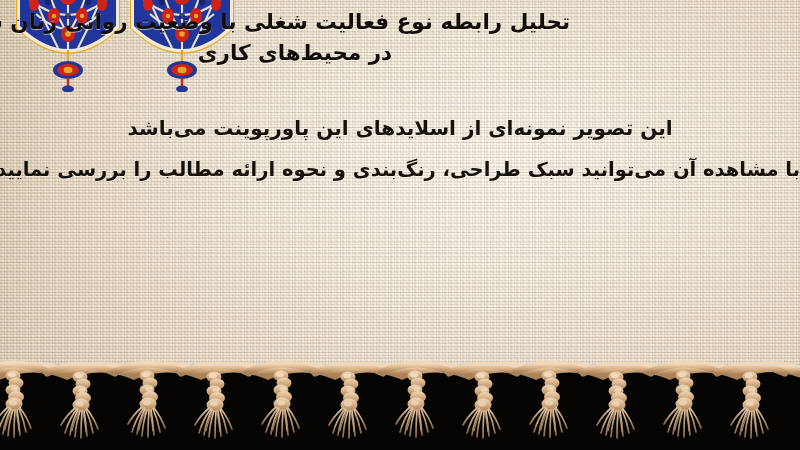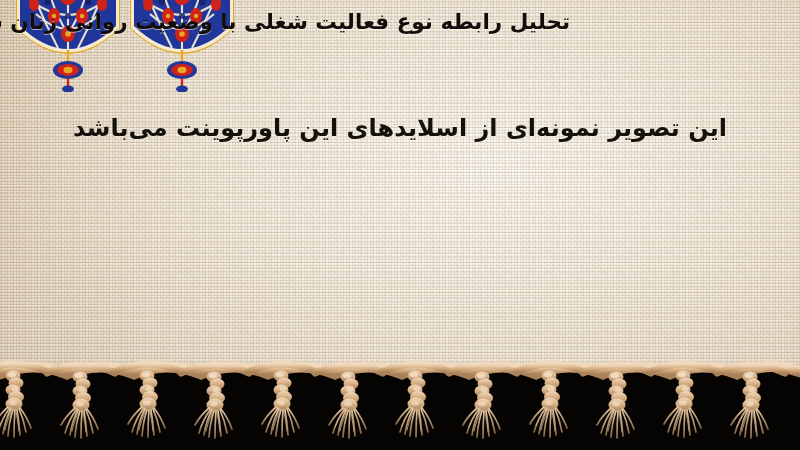--- a/index.html
+++ b/index.html
@@ -151,21 +151,21 @@
     text-align: center;
   }
   .body-line {
     color: #14100a;
     font-size: 19.5px;
     font-weight: 700;
     line-height: 41px;
     text-shadow: 0 1px 0 rgba(255,252,243,0.50);
     white-space: nowrap;
   }
-  .body-line.b1 { font-size: 24px; }
+  .body-line.b1 { font-size: 20px; }
 </style>
 </head>
 <body>
 
 <div id="slide">
 
   <div class="carpet-field"></div>
   <div class="weave"></div>
   <div class="weave-grain"></div>
 
@@ -287,24 +287,26 @@
         <ellipse cx="54" cy="70" rx="11" ry="6" fill="#cf2218"></ellipse>
         <ellipse cx="54" cy="70" rx="4.5" ry="3.2" fill="#e6a824"></ellipse>
         <path d="M54 78 L54 88" stroke="#cf2218" stroke-width="2.4"></path>
         <ellipse cx="54" cy="89" rx="6" ry="3.5" fill="#20369a"></ellipse>
       </g>
     </svg>
   </div>
 
   <div class="title-block">
     <div class="title-line l1">تحلیل رابطه نوع فعالیت شغلی با وضعیت روانی زنان شاغل</div>
+    <div class="title-line l2">در محیط‌های کاری</div>
   </div>
 
   <div class="body-block">
     <div class="body-line b1">این تصویر نمونه‌ای از اسلایدهای این پاورپوینت می‌باشد</div>
+    <div class="body-line b2">با مشاهده آن می‌توانید سبک طراحی، رنگ‌بندی و نحوه ارائه مطالب را بررسی نمایید</div>
   </div>
 
   <div class="black-band"></div>
 
   <div class="fringe-row">
     <svg width="800" height="90" viewBox="0 0 800 90" xmlns="http://www.w3.org/2000/svg">
       <defs>
         <linearGradient id="cordG" x1="0" y1="0" x2="0" y2="1">
           <stop offset="0%" stop-color="#f0d8bc"></stop>
           <stop offset="45%" stop-color="#d9b287"></stop>

